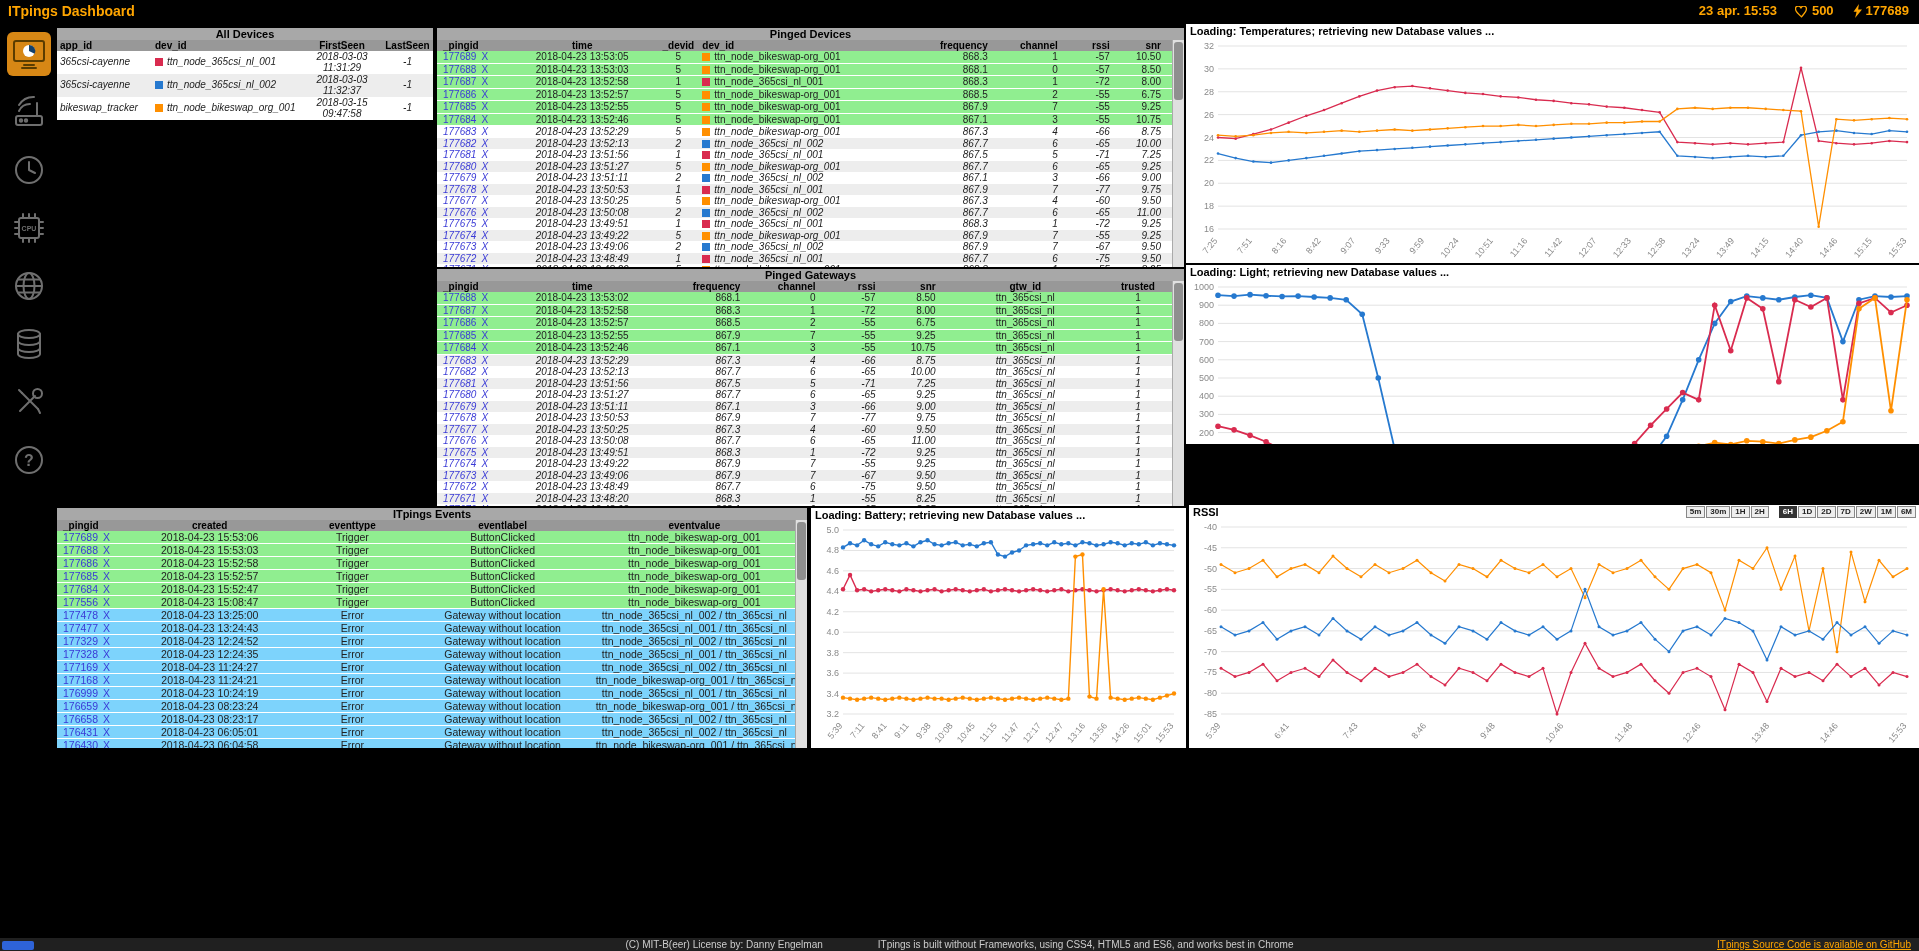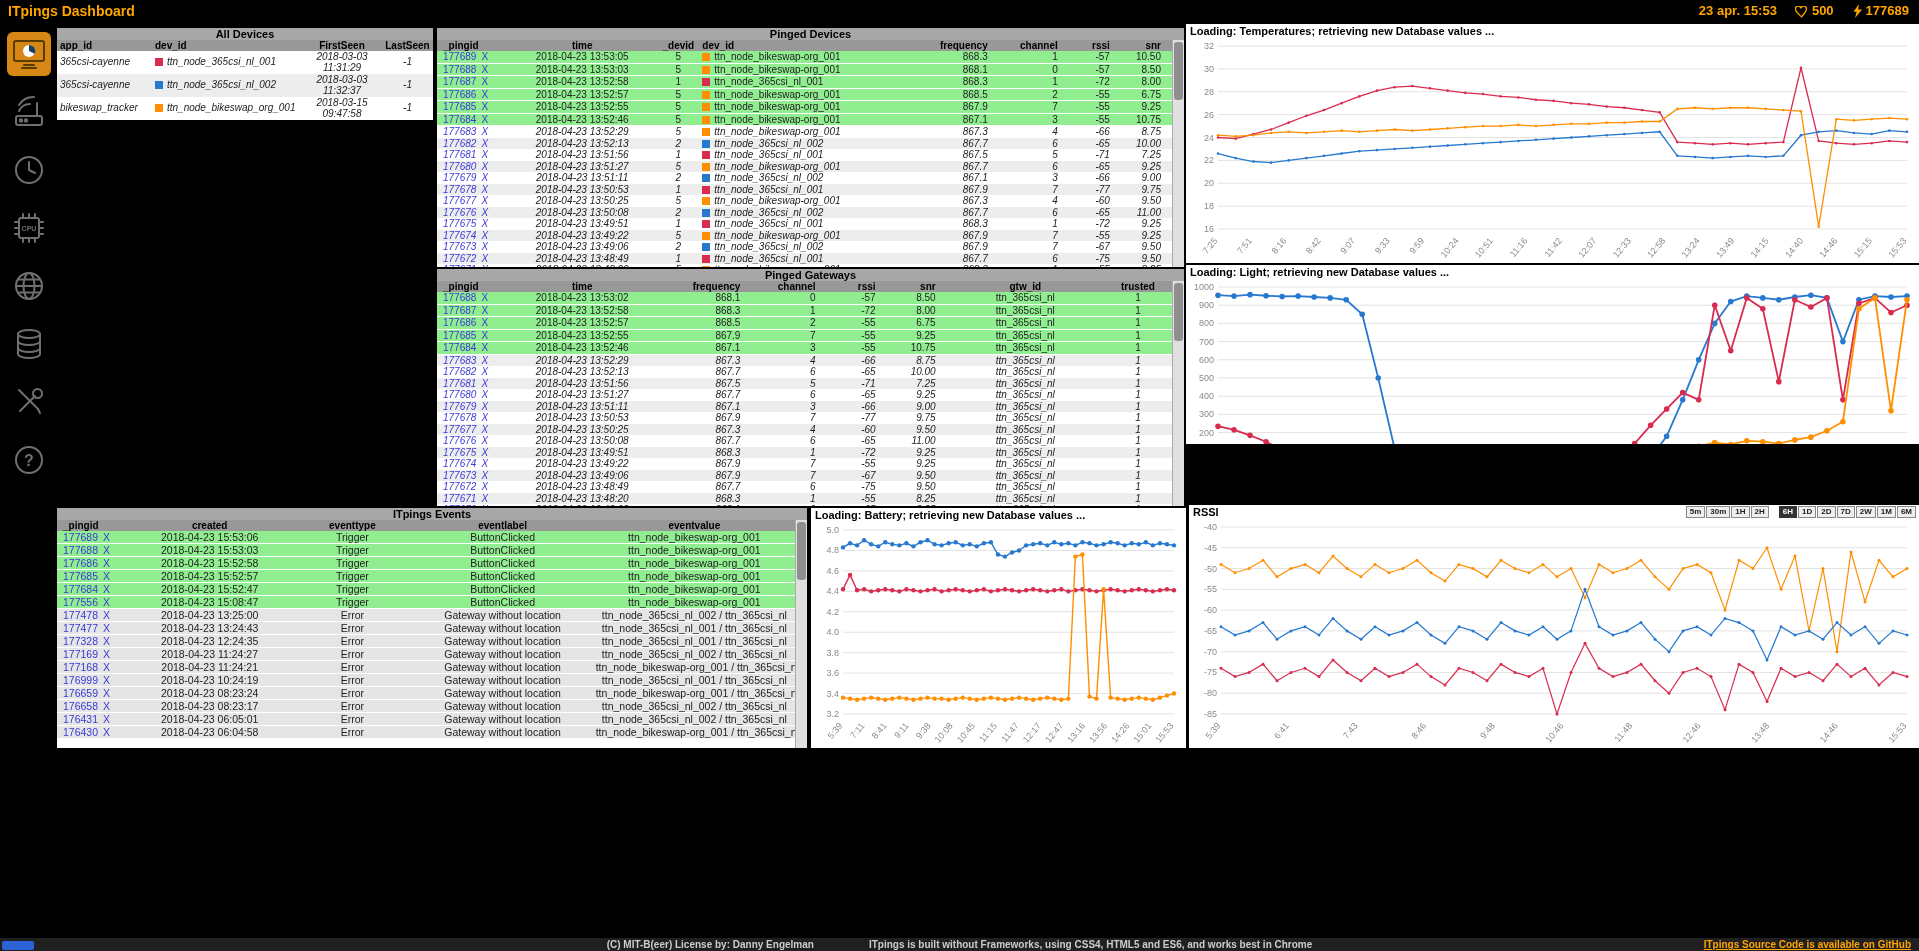--- a/index.html
+++ b/index.html
@@ -18,21 +18,21 @@
   .tbl-title{background:#a8a8a8;color:#000;font-weight:bold;font-size:11px;text-align:center;height:12px;line-height:12px;}
   table{border-collapse:collapse;table-layout:fixed;width:100%;background:#fff;}
   th{background:#989898;color:#000;font-size:10px;font-weight:bold;height:11px;line-height:11px;padding:0 3px;white-space:nowrap;overflow:hidden;}
   td{font-size:10px;height:11.5px;line-height:11.5px;padding:0 3px;white-space:nowrap;overflow:hidden;color:#222;}
   #p-events td{height:12px;line-height:12px;font-size:10.5px;}
   #p-alldev td{height:auto;line-height:10.5px;padding:1px 3px;}
   tr.stripe{font-style:italic;color:#555;}
   tr.stripe.even td{background:#ffffff;}
   tr.stripe.odd td{background:#ededed;}
   tr.hl-green td{background:#90ee90;border-bottom:1px solid #fff;}
-  tr.hl-pink td{background:#e5e5e5;border-bottom:1px solid #fff;}
+  tr.hl-pink td{background:#7dd3fc;border-bottom:1px solid #fff;}
   .left{text-align:left;} .center{text-align:center;} .right{text-align:right;}
   .pr{padding-right:12px;} .pl{padding-left:6px;}
   .devsq{display:inline-block;width:8px;height:8px;margin-right:4px;vertical-align:-1px;}
   .pinglink a{color:#3a3ad6;text-decoration:none;cursor:pointer;}
   .pinglink .xdel{margin-left:5px;}
   .tbl-wrap{margin-right:11px;}
   .fakebar{position:absolute;top:12px;right:0;bottom:0;width:11px;background:#e0e0e0;border-left:1px solid #aaa;}
   .fakebar .thumb{position:absolute;left:1px;right:1px;top:2px;height:58px;background:#8f8f8f;border-radius:3px;}
   .chart-head{position:absolute;top:0;left:0;right:0;height:14px;background:#fff;font-size:11px;font-weight:bold;color:#000;padding-left:4px;line-height:14px;white-space:nowrap;overflow:hidden;}
   .chart-body{position:absolute;top:14px;left:0;right:0;bottom:0;background:#fff;}
@@ -43,21 +43,21 @@
   .range-btn{display:inline-block;font-size:8px;font-weight:bold;padding:0 3px;height:10px;line-height:10px;border:1px solid #888;background:#eee;color:#222;cursor:pointer;}
   .range-btn.active{background:#333;color:#fff;border-color:#333;margin-left:9px;}
   #p-alldev{left:57px;top:28px;width:376px;background:transparent;}
   #p-pdev{left:437px;top:28px;width:747px;height:239px;}
   #p-pgw{left:437px;top:269px;width:747px;height:237px;}
   #p-temp{left:1186px;top:24px;width:733px;height:239px;}
   #p-light{left:1186px;top:265px;width:733px;height:179px;}
   #p-events{left:57px;top:508px;width:750px;height:240px;}
   #p-batt{left:811px;top:508px;width:375px;height:240px;}
   #p-rssi{left:1189px;top:505px;width:730px;height:243px;}
-  .footer{position:absolute;left:0;right:0;bottom:0;height:13px;background:#202020;color:#ccc;font-size:10px;display:flex;align-items:center;justify-content:center;gap:55px;font-weight:bold;}
+  .footer{position:absolute;left:0;right:0;bottom:0;height:13px;background:#202020;color:#ccc;font-size:10px;display:flex;align-items:center;justify-content:center;gap:55px;}
   .footer a{color:#ffa500;text-decoration:underline;position:absolute;right:8px;cursor:pointer;}
   .corner{position:absolute;left:2px;bottom:1px;width:32px;height:9px;background:#2e63d8;border-radius:2px;}
 </style>
 </head>
 <body>
 
 <header class="topbar">
   <span class="title">ITpings Dashboard</span>
   <span class="right">
     <span class="item">
@@ -1052,20 +1052,27 @@
             <td class="center">Error</td>
             <td class="center">Gateway without location</td>
             <td class="center">ttn_node_365csi_nl_002 / ttn_365csi_nl</td>
           </tr>
           <tr class="hl-pink">
             <td class="left pl"><span class="pinglink"><a>177477</a><a class="xdel">X</a></span></td>
             <td class="center">2018-04-23 13:24:43</td>
             <td class="center">Error</td>
             <td class="center">Gateway without location</td>
             <td class="center">ttn_node_365csi_nl_001 / ttn_365csi_nl</td>
+          </tr>
+          <tr class="hl-pink">
+            <td class="left pl"><span class="pinglink"><a>177329</a><a class="xdel">X</a></span></td>
+            <td class="center">2018-04-23 12:24:52</td>
+            <td class="center">Error</td>
+            <td class="center">Gateway without location</td>
+            <td class="center">ttn_node_365csi_nl_002 / ttn_365csi_nl</td>
           </tr>
           <tr class="hl-pink">
             <td class="left pl"><span class="pinglink"><a>177328</a><a class="xdel">X</a></span></td>
             <td class="center">2018-04-23 12:24:35</td>
             <td class="center">Error</td>
             <td class="center">Gateway without location</td>
             <td class="center">ttn_node_365csi_nl_001 / ttn_365csi_nl</td>
           </tr>
           <tr class="hl-pink">
             <td class="left pl"><span class="pinglink"><a>177169</a><a class="xdel">X</a></span></td>

